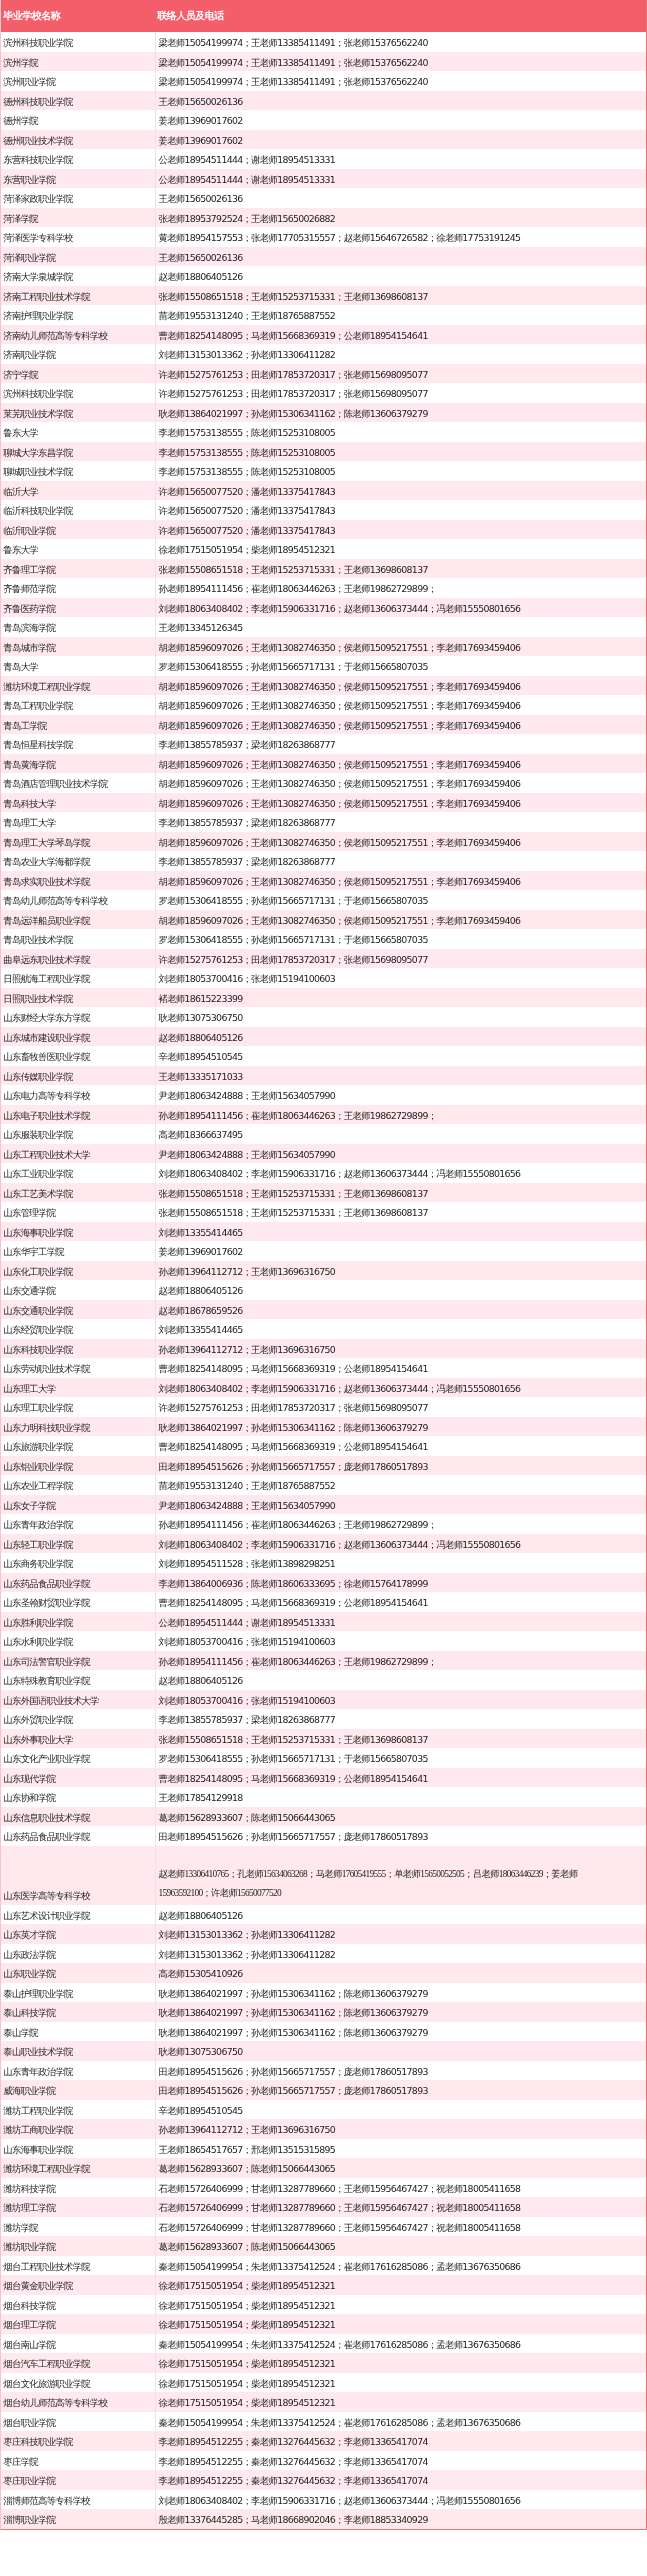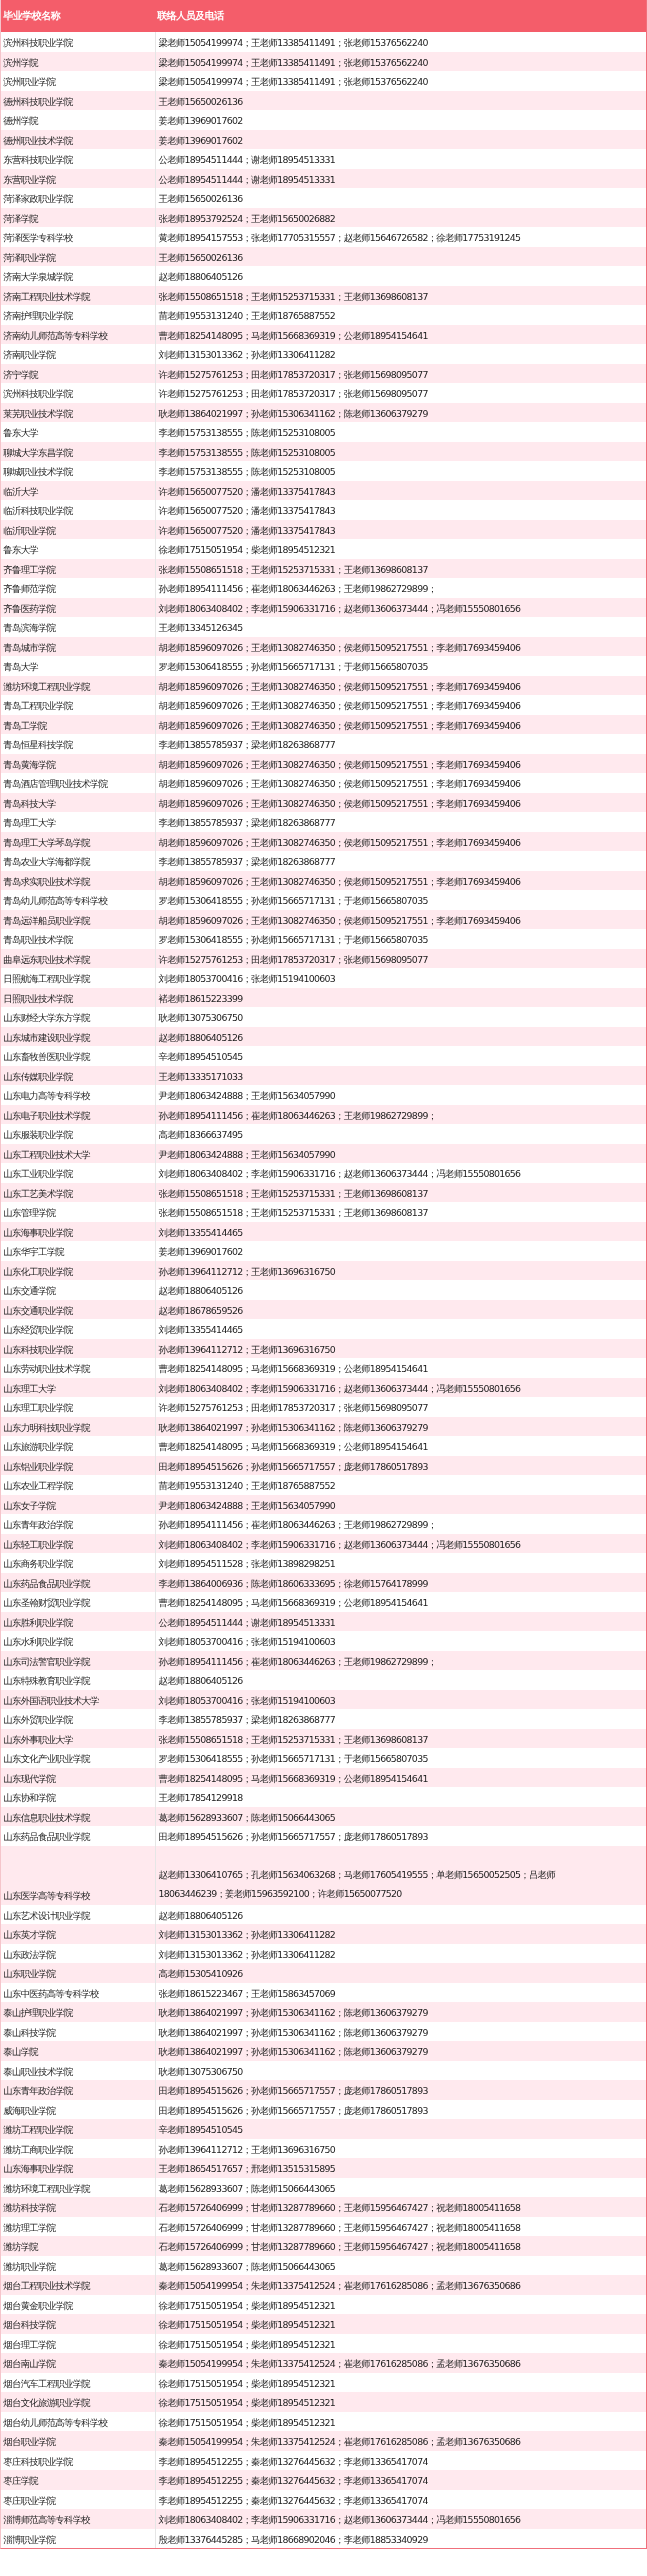--- a/index.html
+++ b/index.html
@@ -38,21 +38,21 @@
     white-space: nowrap;
     overflow: hidden;
     line-height: 13.6px;
     box-sizing: border-box;
   }
   tbody td.name { border-right: 0.8px solid #e6e6e6; }
   tbody td.contact { padding-left: 3px; }
   tbody tr:nth-child(even) td { background: #ffe9ee; }
   tbody tr:nth-child(odd) td { background: #ffffff; }
   tbody tr.tall td { height: 59px; }
-  tbody tr.tall td.contact { white-space: normal; line-height: 19px; padding-right: 68px; }
+  tbody tr.tall td.contact { white-space: normal; line-height: 19px; padding-right: 68px; font-family: Liberation Serif, serif; }
 </style>
 </head>
 <body>
 
 <div class="table-wrap">
   <table>
     <colgroup>
         <col class="c1">
         <col class="c2">
       </colgroup>
@@ -449,24 +449,20 @@
         </tr>
         <tr>
           <td class="name">山东政法学院</td>
           <td class="contact">刘老师13153013362；孙老师13306411282</td>
         </tr>
         <tr>
           <td class="name">山东职业学院</td>
           <td class="contact">高老师15305410926</td>
         </tr>
         <tr>
-          <td class="name">山东中医药高等专科学校</td>
-          <td class="contact">张老师18615223467；王老师15863457069</td>
-        </tr>
-        <tr>
           <td class="name">泰山护理职业学院</td>
           <td class="contact">耿老师13864021997；孙老师15306341162；陈老师13606379279</td>
         </tr>
         <tr>
           <td class="name">泰山科技学院</td>
           <td class="contact">耿老师13864021997；孙老师15306341162；陈老师13606379279</td>
         </tr>
         <tr>
           <td class="name">泰山学院</td>
           <td class="contact">耿老师13864021997；孙老师15306341162；陈老师13606379279</td>

